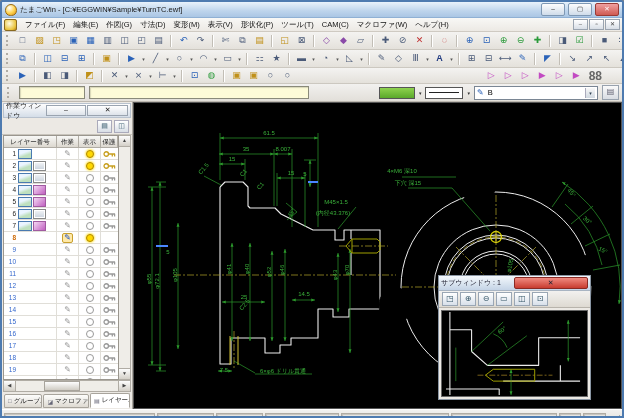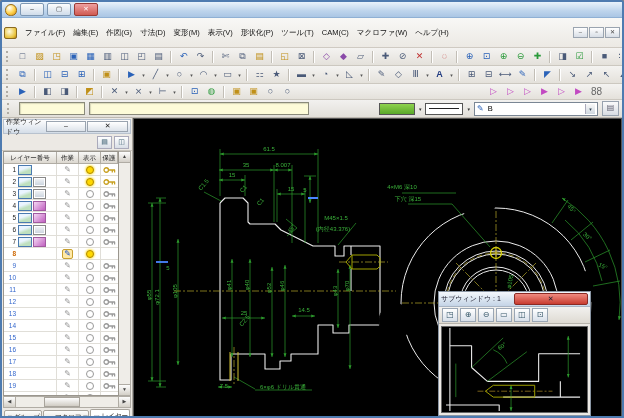--- a/index.html
+++ b/index.html
@@ -5,35 +5,35 @@
   html,body{margin:0;padding:0;background:#888;font-family:"Liberation Sans","DejaVu Sans",sans-serif;}
   #app{position:relative;width:624px;height:418px;background:#e8eef5;border:2px solid #4e7bb0;border-radius:3px 3px 0 0;box-sizing:border-box;overflow:hidden;}
   
   .titlebar{height:15px;display:flex;align-items:center;padding:0 3px;gap:3px;
     background:linear-gradient(#e8f2fb,#bdd4ec 60%,#aac6e4);border-bottom:1px solid #8fb0d4;}
   .appicon{width:10px;height:10px;border-radius:50% 50% 45% 45%;background:radial-gradient(circle at 35% 30%,#fff,#ffd24a 55%,#d08a20);border:1px solid #9a6a10;flex:none;}
   .title-text{font-size:7.5px;color:#1a1a1a;white-space:nowrap;flex:1;}
   .winbtn{width:22px;height:11px;border:1px solid #7e98b4;border-radius:2px;font-size:6.5px;line-height:9px;text-align:center;color:#333;background:linear-gradient(#fdfdfd,#cfdcea);}
   .winbtn.close{background:linear-gradient(#f0a0a0,#cf5a52);color:#fff;border-color:#9a3a34;}
   
-  .menubar{height:13px;display:flex;align-items:center;background:linear-gradient(#f8f8f6,#ece9e4);border-bottom:1px solid #cfcac2;padding:8px 2px;gap:1px;}
+  .menubar{height:13px;display:flex;align-items:center;background:linear-gradient(#f8f8f6,#ece9e4);border-bottom:1px solid #cfcac2;padding:0 2px;gap:1px;}
   .menu-ic{width:11px;height:10px;border-radius:2px;background:radial-gradient(circle at 40% 35%,#fffbe0,#e8c23a 70%,#b07a18);border:1px solid #8a6a20;margin-right:3px;flex:none;}
   .menu-item{font-size:7.5px;color:#111;padding:0 4px;white-space:nowrap;}
   .mdi-btns{margin-left:auto;display:flex;gap:1px;}
   .mdi-btn{width:13px;height:9px;border:1px solid #9aa4b0;background:linear-gradient(#fff,#d8dee6);font-size:6px;line-height:8px;text-align:center;color:#444;}
   
   .tb{display:flex;align-items:center;background:linear-gradient(#f4f3f1,#e4e1db);border-bottom:1px solid #ccc8c0;padding:1px 2px;height:15px;overflow:hidden;}
   .tb3{height:13px;}
   .tgrip{width:4px;height:11px;margin:0 2px;border-left:2px dotted #b0aca4;flex:none;}
   .tbtn{width:15px;height:13px;flex:none;text-align:center;font-size:9px;line-height:13px;color:#4a5a78;border:1px solid transparent;border-radius:2px;background:transparent;}
   .tbtn.y{color:#c09018;} .tbtn.b{color:#2a62b8;} .tbtn.g2{color:#2a9a3a;} .tbtn.r{color:#c03030;} .tbtn.p{color:#8a4aa8;} .tbtn.m{color:#c24ac2;} .tbtn.bold{font-weight:bold;color:#203a80;}
   .tdd{width:7px;font-size:5px;color:#555;text-align:center;flex:none;}
   .tsep{width:1px;height:12px;background:#c2beb6;border-right:1px solid #fff;margin:0 3px;flex:none;}
   .tb-flex{flex:1;}
-  .tb-badge{font-size:10px;color:#666;padding:0 4px;}
+  .tb-badge{font-size:12px;color:#666;padding:0 4px;font-weight:bold;}
   
   .inputrow{height:17px;display:flex;align-items:center;background:linear-gradient(#f2f1ef,#e2dfd9);border-bottom:1px solid #bdb8b0;padding:0 3px;gap:4px;}
   .field{height:11px;background:#fdfbd8;border:1px solid #8a8a7a;box-shadow:inset 1px 1px 1px #d8d6b8;font-size:7px;padding:0 2px;color:#333;}
   .f1{width:60px;} .f2{width:214px;}
   .swatch{width:34px;height:10px;border:1px solid #555;background:linear-gradient(#8ed24e,#5aa82a);}
   .linebox{width:36px;height:10px;border:1px solid #555;background:#fff;position:relative;}
   .linebox::after{content:"";position:absolute;left:3px;right:3px;top:4px;border-top:1px solid #222;}
   .mini-dd{font-size:5px;color:#333;}
   .pencombo{width:118px;height:12px;border:1px solid #7a8694;background:#fff;display:flex;align-items:center;font-size:7.5px;gap:4px;padding:0 2px;}
   .pencombo .pen-ic{color:#2a62b8;font-size:8px;}
@@ -110,20 +110,21 @@
   .seg.ready{flex:1;}
   .grip{width:10px;height:12px;background:linear-gradient(135deg,transparent 50%,#b0aca4 50%);margin-left:2px;}
 </style>
 </head>
 <body>
 
 <div id="app">
 
   <div class="titlebar">
     <span class="appicon"></span>
+    <span class="title-text">たまごWin - [C:¥EGGWIN¥Sample¥TurnTC.ewf]</span>
     <span class="winbtn">–</span>
     <span class="winbtn">▢</span>
     <span class="winbtn close">✕</span>
   </div>
 
   <div class="menubar">
     <span class="menu-ic"></span>
     <span id="menu-items" style="display:flex;">
         <span class="menu-item">ファイル(F)</span>
         <span class="menu-item">編集(E)</span>

